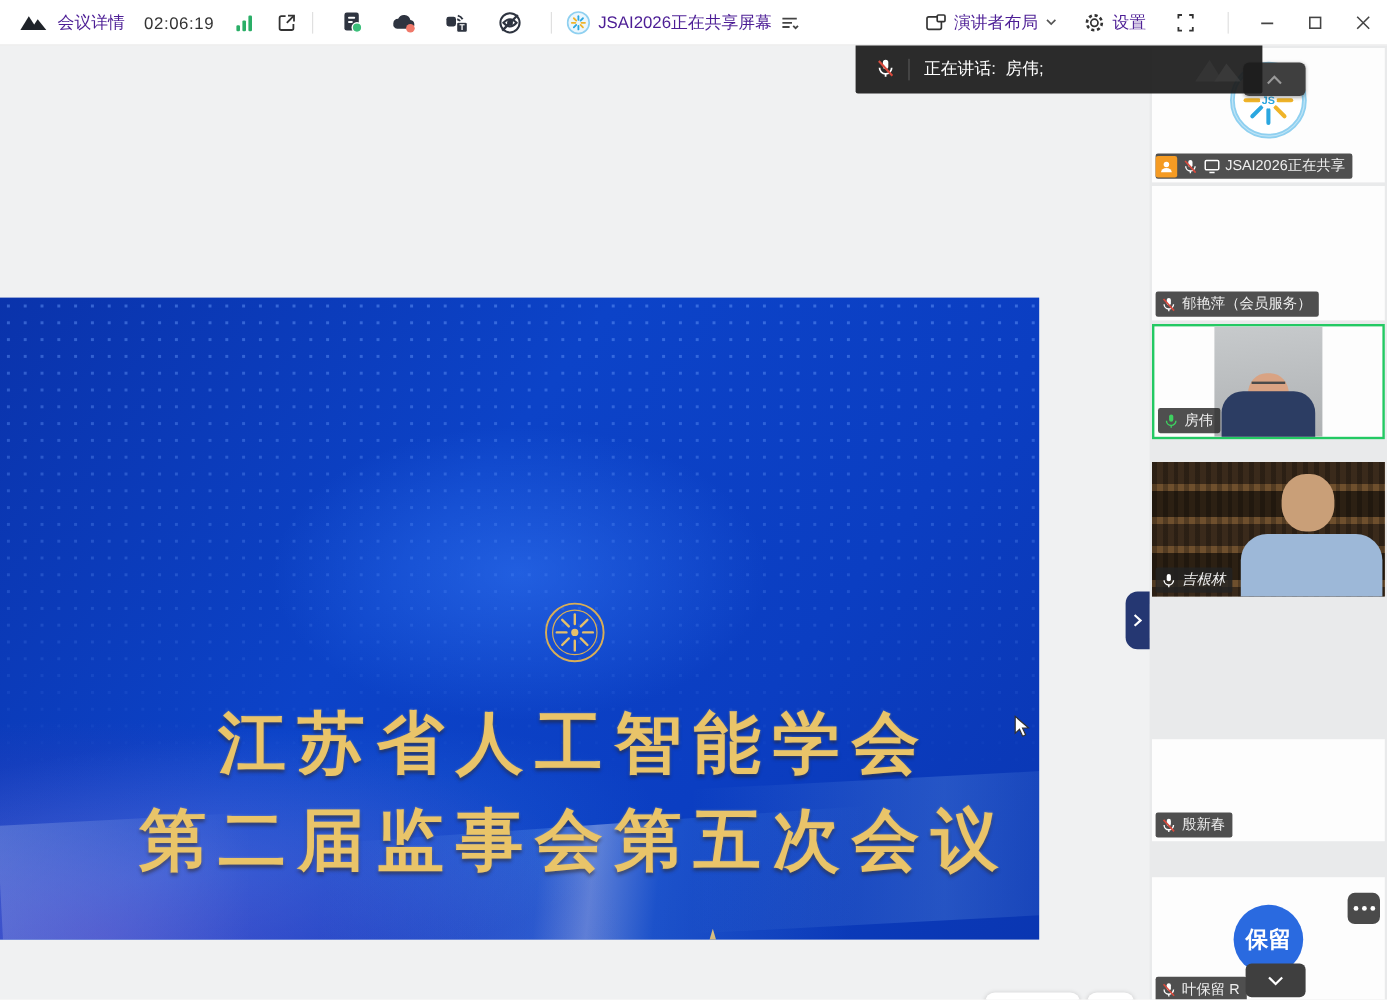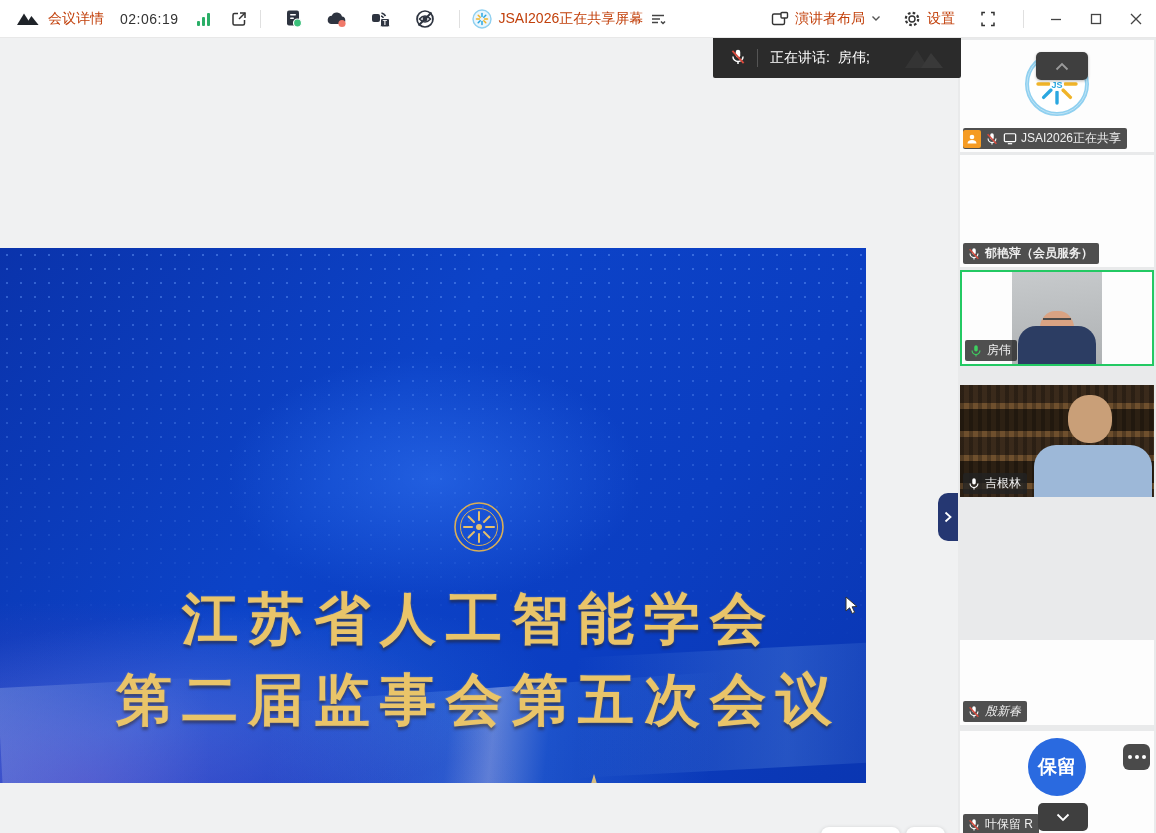--- a/index.html
+++ b/index.html
@@ -4,36 +4,36 @@
 <style>
   * { margin:0; padding:0; box-sizing:border-box; }
   html,body { width:1156px; height:833px; overflow:hidden;
     font-family:"Liberation Sans","DejaVu Sans",sans-serif; }
   #app { position:relative; width:1156px; height:833px; background:#f0f1f2; }
   .abs { position:absolute; }
 
   
   #titlebar { left:0; top:0; width:1156px; height:38px; background:#ffffff;
     border-bottom:1px solid #e8e8e8; display:flex; align-items:center; z-index:40; }
-  .tb-item { display:flex; align-items:center; gap:6px; color:#c2410c; font-size:14px; }
+  .tb-item { display:flex; align-items:center; gap:6px; color:#4c1d95; font-size:14px; }
   .tb-sep { width:1px; height:18px; background:#e0e0e0; margin:0 12px; }
   .icon-svg { display:block; }
   #tb-left { display:flex; align-items:center; padding-left:16px; }
   #meeting-details { margin-left:8px; cursor:default; }
   #timer { margin-left:16px; color:#333; font-size:14px; letter-spacing:.5px; }
   #signal { margin-left:18px; display:flex; align-items:flex-end; gap:2px; height:14px; }
   #signal i { width:3px; background:#2aae67; border-radius:1px; display:block; }
   #export-btn { margin-left:20px; }
   .tb-icon { margin:0 10px; }
   #tb-center { display:flex; align-items:center; gap:7px; }
   #tb-right { margin-left:auto; display:flex; align-items:center; }
   .winbtn { width:40px; height:38px; display:flex; align-items:center; justify-content:center; }
 
   
-  #toast { left:713px; top:38px; width:248px; height:40px; background:rgba(28,28,28,.93);
+  #toast { left:713px; top:38px; width:339px; height:40px; background:rgba(28,28,28,.93);
     display:flex; align-items:center; color:#fff; font-size:14px; z-index:60;
     border-radius:0 0 2px 2px; overflow:hidden; }
   #toast .sep { width:1px; height:18px; background:#555; margin:0 12px 0 10px; }
   #toast-watermark { position:absolute; right:6px; top:8px; opacity:.55; }
 
   
   #main-area { left:0; top:38px; width:958px; height:795px; background:#f0f1f2; }
   #slide { left:0; top:210px; width:866px; height:535px; overflow:hidden;
     background:linear-gradient(128deg,#0a33ab 0%,#0c43c8 40%,#0b3ec2 70%,#0a36b2 100%); }
   #slide .dots { position:absolute; inset:0;
@@ -93,21 +93,21 @@
   .fw-face { position:absolute; left:50%; top:42%; transform:translateX(-50%);
     width:34px; height:38px; background:#d9a383; border-radius:45% 45% 48% 48%; }
   .fw-body { position:absolute; left:50%; bottom:-4px; transform:translateX(-50%);
     width:78px; height:42px; background:#2c3d63; border-radius:18px 18px 0 0; }
   .fw-glasses { position:absolute; left:50%; top:50%; transform:translateX(-50%);
     width:28px; height:7px; border-top:2px solid #4a4a4a; }
 
   #v-jigenlin { background:
     repeating-linear-gradient(90deg, rgba(0,0,0,.25) 0 4px, transparent 4px 9px),
     repeating-linear-gradient(180deg,#3a2a1b 0 18px,#6e4f2d 18px 24px,#2c2013 24px 46px,#6e4f2d 46px 52px),
-    #4a3520; }
+    #4a3520; font-style: italic; }
   .jg-face { position:absolute; left:108px; top:10px; width:44px; height:48px;
     background:#c99f78; border-radius:46%; }
   .jg-body { position:absolute; left:74px; bottom:-6px; width:118px; height:58px;
     background:#9db8d8; border-radius:22px 22px 0 0; }
 
   #v-maliping { background:linear-gradient(180deg,#ddd5ca 0%,#d2c9bd 70%,#c4bbae 100%); }
   .ml-shade { position:absolute; left:38px; top:26px; width:28px; height:20px;
     background:#f3efe8; border-radius:4px 4px 10px 10px; box-shadow:0 1px 2px rgba(0,0,0,.2); }
   .ml-pole { position:absolute; left:50px; top:46px; width:3px; height:68px;
     background:#b98a3c; transform:rotate(4deg); }
@@ -426,21 +426,21 @@
       <span>JSAI2026正在共享</span>
     </span>
   </div>
 
   <div id="collapse-btn" class="abs">
     <svg width="14" height="9" viewBox="0 0 14 9" fill="none" stroke="#9a9a9a" stroke-width="1.8">
       <path d="M1.5 7.5 L7 2 L12.5 7.5"></path>
     </svg>
   </div>
 
-  <div class="tile" style="top:155px; height:112px;font-weight:bold;">
+  <div class="tile" style="top:155px; height:112px;">
     <span class="avatar-center roundphoto ph-yuyanping"></span>
     <span class="vlabel">
       <svg width="14" height="14" viewBox="0 0 16 16" fill="none">
         <rect x="6" y="1.5" width="4" height="7" rx="2" fill="#fff"></rect>
         <path d="M3.5 7.5 a4.5 4.5 0 0 0 9 0" stroke="#fff" stroke-width="1.3"></path>
         <path d="M8 12 V14.2" stroke="#fff" stroke-width="1.3"></path>
         <path d="M3 2.5 L13 13.5" stroke="#d94a3d" stroke-width="1.6"></path>
       </svg>
       <span>郁艳萍（会员服务）</span>
     </span>
@@ -469,35 +469,35 @@
       <svg width="14" height="14" viewBox="0 0 16 16" fill="none">
         <rect x="6" y="1.5" width="4" height="7" rx="2" fill="#fff"></rect>
         <path d="M3.5 7.5 a4.5 4.5 0 0 0 9 0" stroke="#fff" stroke-width="1.3"></path>
         <path d="M8 12 V14.2" stroke="#fff" stroke-width="1.3"></path>
       </svg>
       <span>吉根林</span>
     </span>
   </div>
 
 
-  <div class="tile" style="top:640px; height:85px;font-style:italic;">
+  <div class="tile" style="top:616px; height:85px;">
     <span class="avatar-center roundphoto ph-yinxinchun"></span>
     <span class="vlabel">
       <svg width="14" height="14" viewBox="0 0 16 16" fill="none">
         <rect x="6" y="1.5" width="4" height="7" rx="2" fill="#fff"></rect>
         <path d="M3.5 7.5 a4.5 4.5 0 0 0 9 0" stroke="#fff" stroke-width="1.3"></path>
         <path d="M8 12 V14.2" stroke="#fff" stroke-width="1.3"></path>
         <path d="M3 2.5 L13 13.5" stroke="#d94a3d" stroke-width="1.6"></path>
       </svg>
       <span>殷新春</span>
     </span>
   </div>
 
   <div class="tile" style="top:731px; height:102px;">
-    <span class="avatar-center roundphoto ph-baoliu" style="top:36px">
+    <span class="avatar-center roundphoto ph-baoliu" style="top:52px">
       <span>保留</span>
     </span>
     <span class="vlabel" style="bottom:-2px">
       <svg width="14" height="14" viewBox="0 0 16 16" fill="none">
         <rect x="6" y="1.5" width="4" height="7" rx="2" fill="#fff"></rect>
         <path d="M3.5 7.5 a4.5 4.5 0 0 0 9 0" stroke="#fff" stroke-width="1.3"></path>
         <path d="M8 12 V14.2" stroke="#fff" stroke-width="1.3"></path>
         <path d="M3 2.5 L13 13.5" stroke="#d94a3d" stroke-width="1.6"></path>
       </svg>
       <span>叶保留 R</span>

